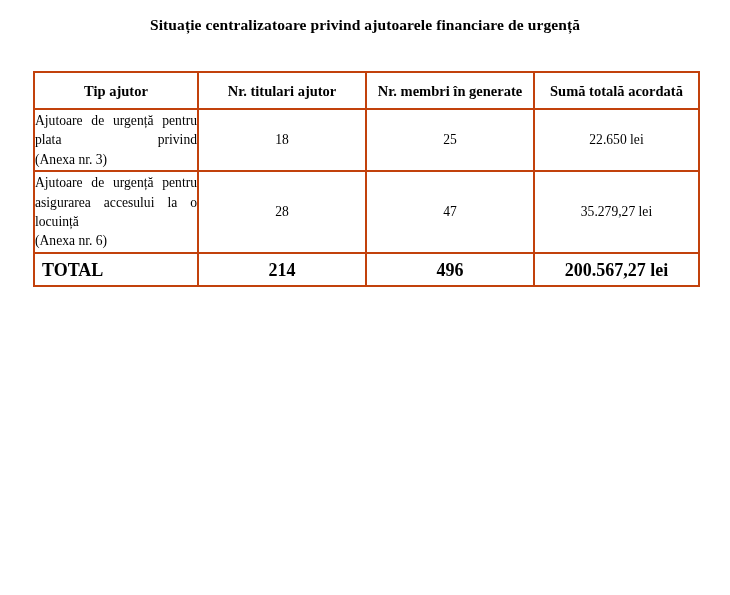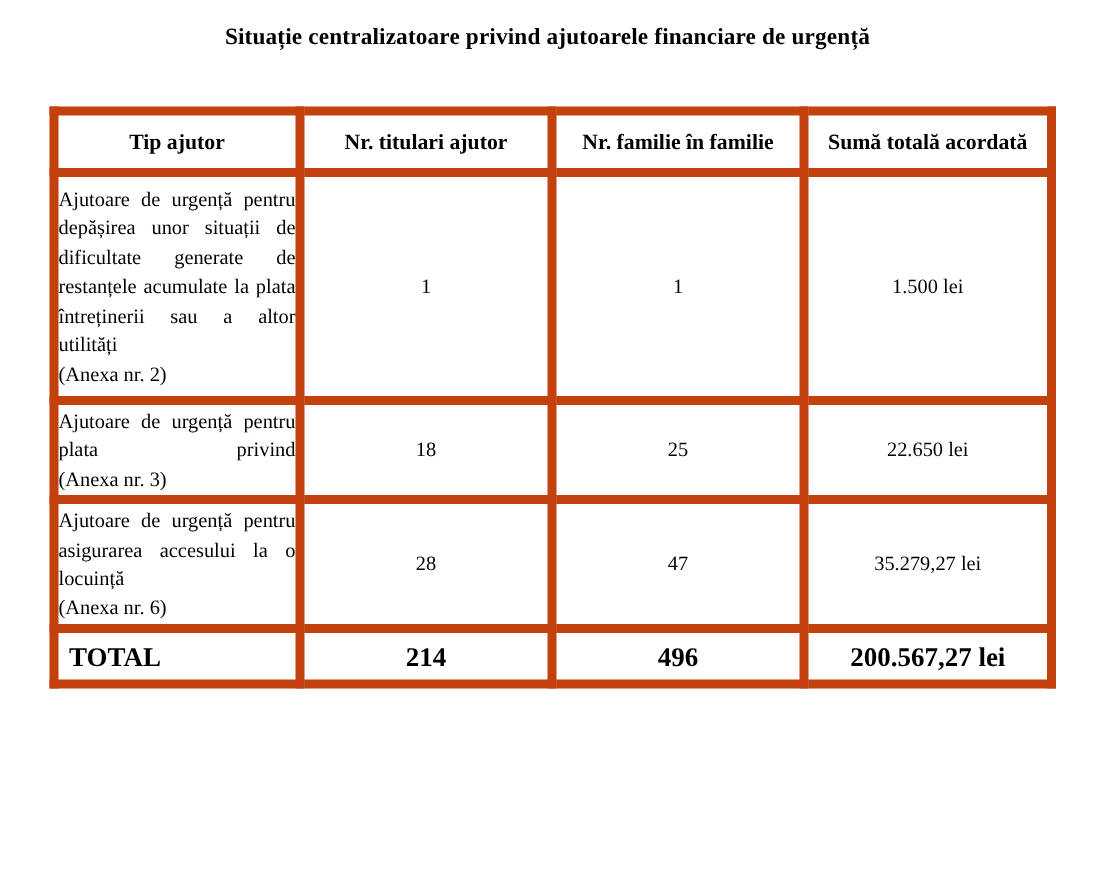--- a/index.html
+++ b/index.html
@@ -47,21 +47,21 @@
     width: 665px;
     font-size: 13.5px;
   }
   table.report col.c0 { width: 164px; }
   table.report col.c1 { width: 168px; }
   table.report col.c2 { width: 168px; }
   table.report col.c3 { width: 165px; }
 
   table.report th,
   table.report td {
-    border: 6px solid #c2410c;
+    border: 2px solid #c2410c;
     vertical-align: middle;
     padding: 0;
     margin-left: 11px;
   }
   table.report thead th {
     text-align: center;
     font-weight: bold;
     font-size: 14.5px;
     height: 31px;
     line-height: 18px;
@@ -126,34 +126,25 @@
       <colgroup>
         <col class="c0">
           <col class="c1">
           <col class="c2">
           <col class="c3">
       </colgroup>
       <thead>
         <tr>
           <th>Tip ajutor</th>
           <th>Nr. titulari ajutor</th>
-          <th>Nr. familie în familie</th>
+          <th>Nr. membri în generate</th>
           <th>Sumă totală acordată</th>
         </tr>
       </thead>
       <tbody>
-        <tr class="r0">
-          <td class="type-cell">
-            <span class="lbl">Ajutoare de urgență pentru depășirea unor situații de dificultate generate de restanțele acumulate la plata întreținerii sau a altor utilități</span>
-            <span class="anexa">(Anexa nr. 2)</span>
-          </td>
-          <td class="num-cell">1</td>
-          <td class="num-cell">1</td>
-          <td class="num-cell">1.500 lei</td>
-        </tr>
         <tr class="r3">
           <td class="type-cell">
             <span class="lbl">Ajutoare de urgență pentru plata privind</span>
             <span class="anexa">(Anexa nr. 3)</span>
           </td>
           <td class="num-cell">18</td>
           <td class="num-cell">25</td>
           <td class="num-cell">22.650 lei</td>
         </tr>
         <tr class="r4">

